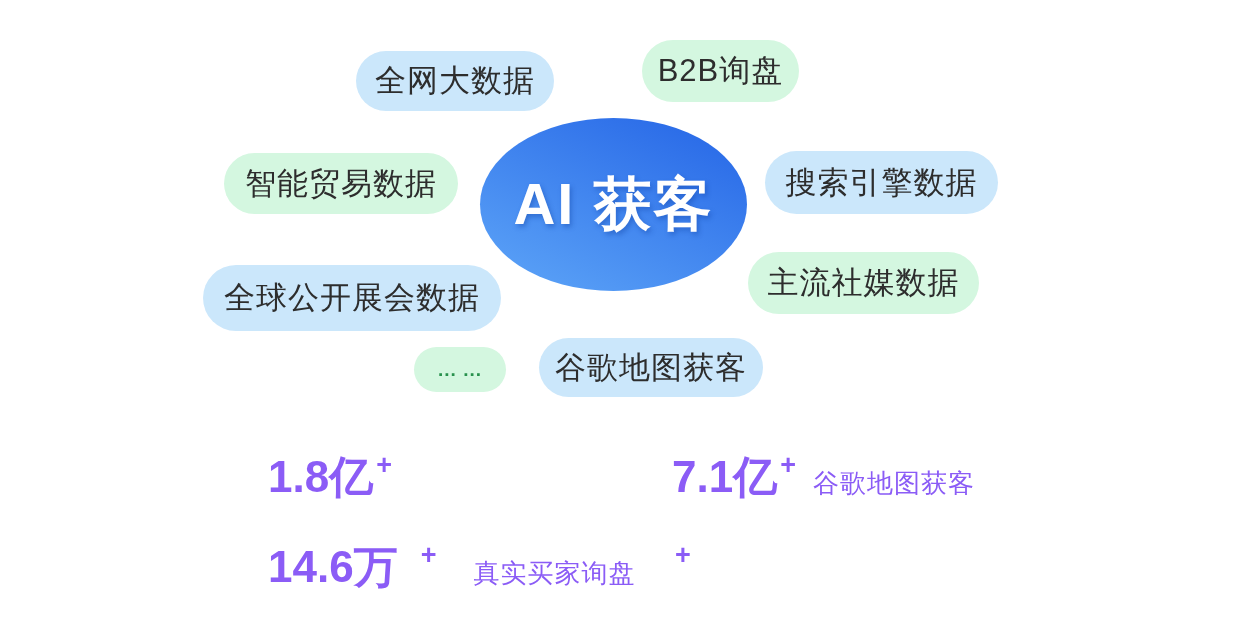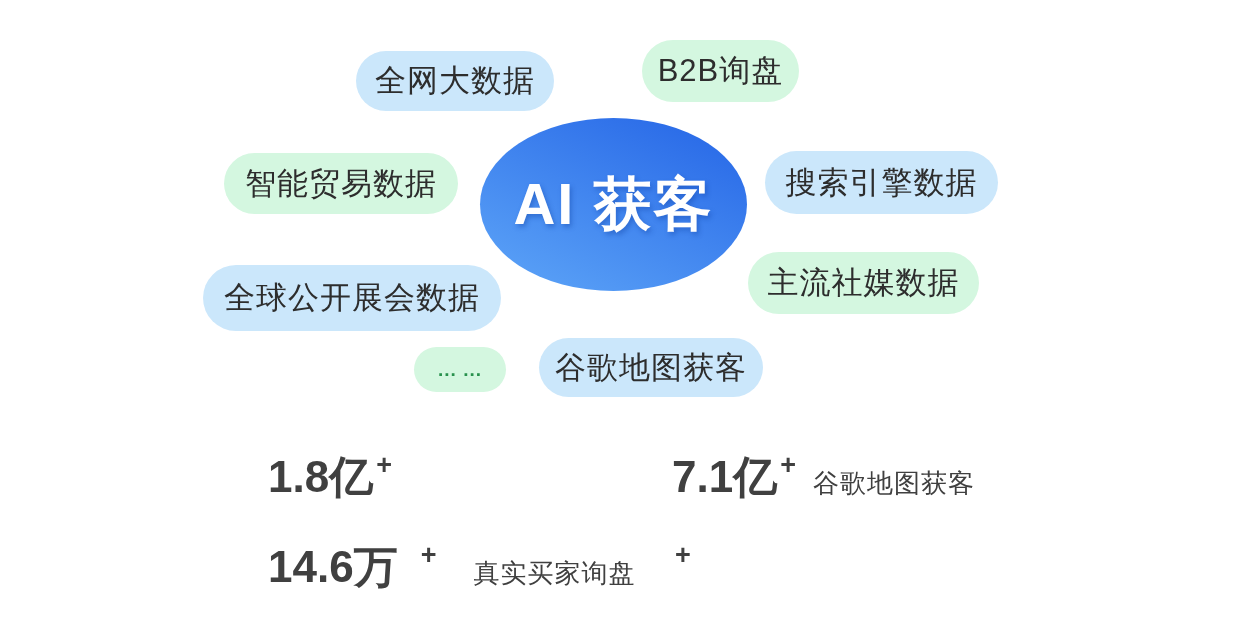--- a/index.html
+++ b/index.html
@@ -49,21 +49,21 @@
     font-size: 58px;
     font-weight: 700;
     letter-spacing: 2px;
     text-shadow: 2px 3px 5px rgba(21, 70, 170, 0.45);
   }
   
   .stat {
     position: absolute;
     display: flex;
     align-items: flex-start;
-    color: #404040;
+    color: #8b5cf6;
   }
   .stat .num {
     font-size: 44px;
     font-weight: 700;
     line-height: 1.1;
   }
   .stat .plus {
     font-size: 27px;
     font-weight: 700;
     margin-left: 3px;

